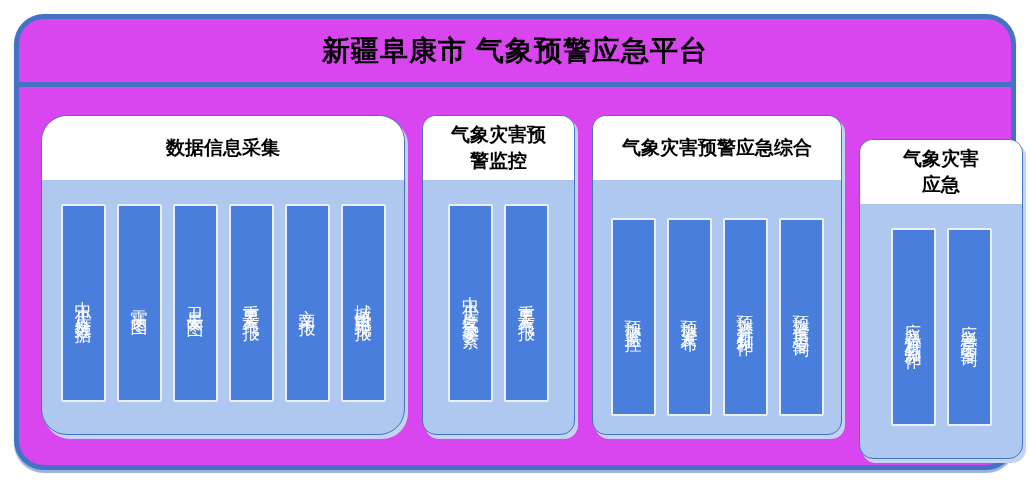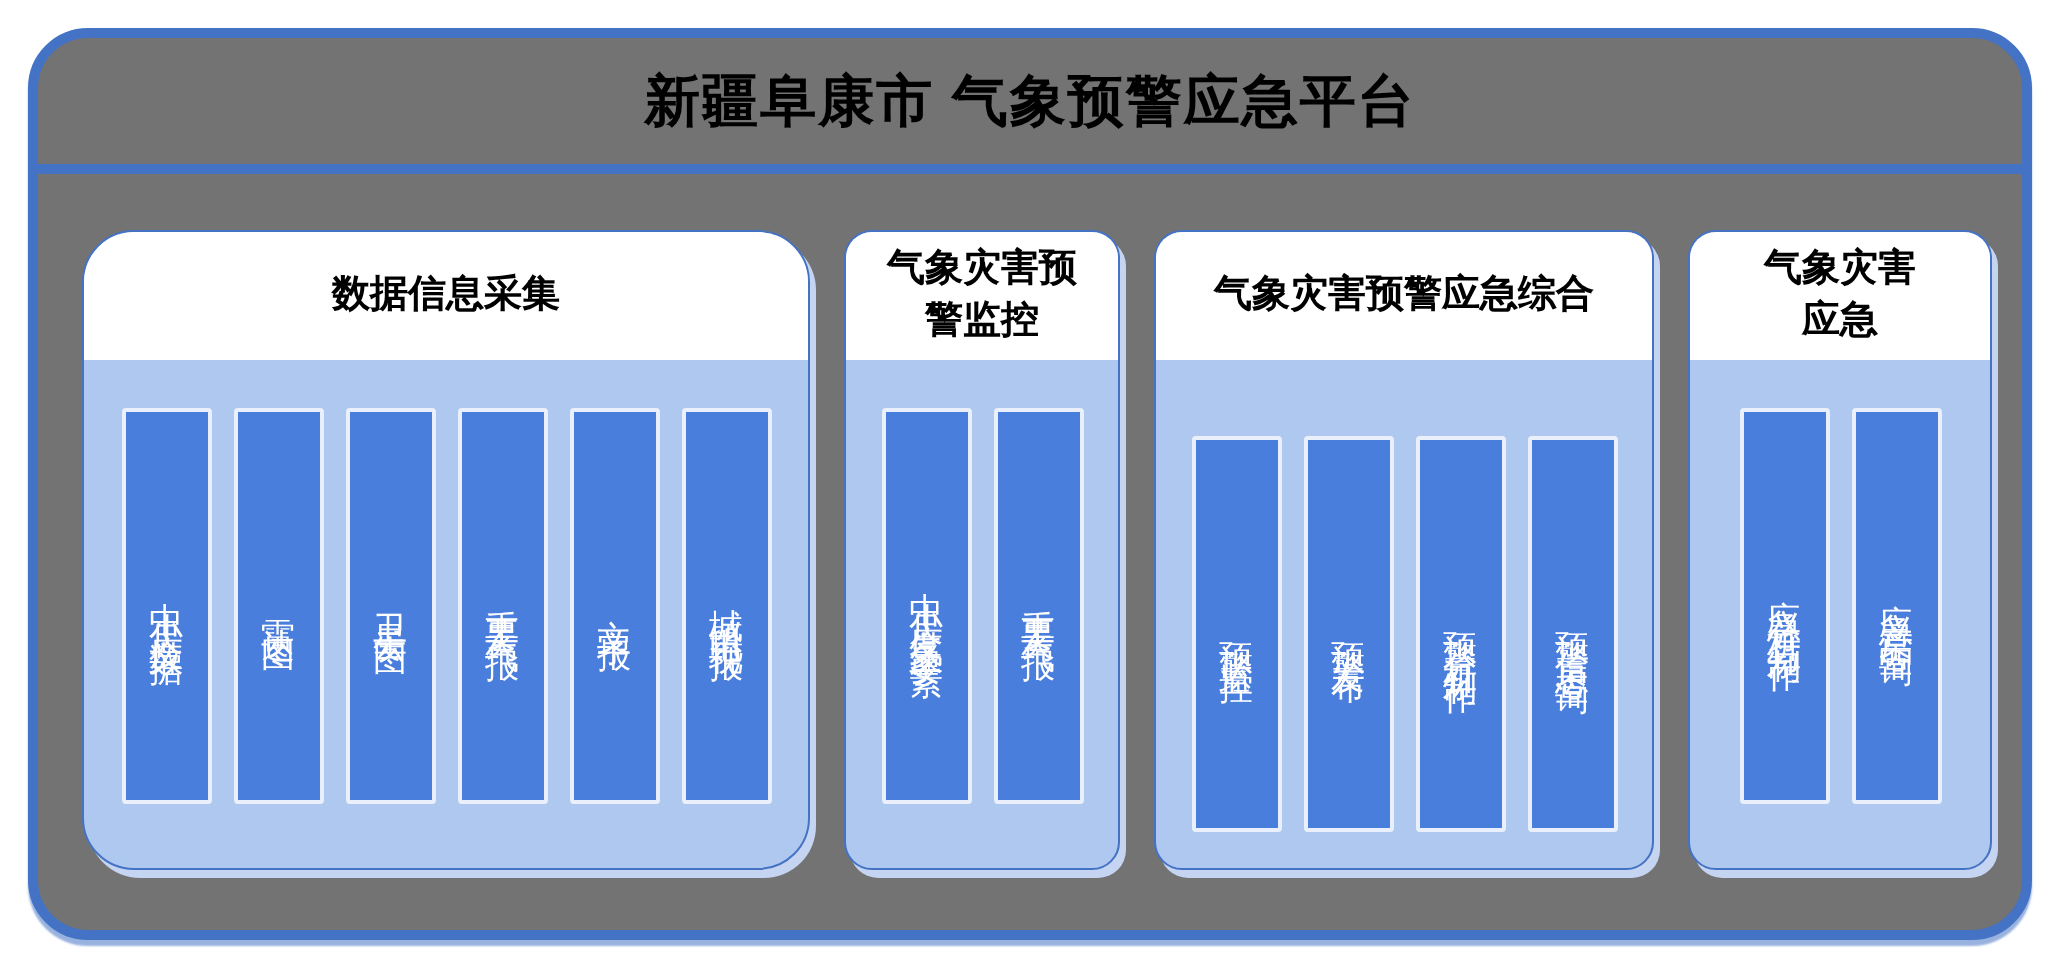--- a/index.html
+++ b/index.html
@@ -13,21 +13,21 @@
   }
   .outer-frame {
     box-sizing: border-box;
     position: absolute;
     left: 14px;
     top: 14px;
     width: 1002px;
     height: 456px;
     border: 5px solid #4472C4;
     border-radius: 30px;
-    background: #737373;
+    background: #d946ef;
     box-shadow: 0 3px 1px rgba(68,114,196,0.55);
     display: flex;
     flex-direction: column;
   }
   .title-row {
     box-sizing: border-box;
     height: 68px;
     border-bottom: 5px solid #4472C4;
     display: flex;
     align-items: center;
@@ -53,23 +53,23 @@
     border: 1.5px solid #4472C4;
     border-radius: 14px;
     background: #AEC8F0;
     box-shadow: 3px 4px 0 #C5D4F1;
     display: flex;
     flex-direction: column;
     overflow: hidden;
     flex: 0 0 auto;
   }
   .group-0 { width: 364px; border-radius: 26px; }
-  .group-1 { width: 138px; }
+  .group-1 { width: 153px; }
   .group-2 { width: 250px; gap: 27px; }
-  .group-3 { width: 152px; }
+  .group-3 { width: 164px; margin-top: 24px; }
   .group-header {
     background: #ffffff;
     min-height: 64px;
     box-sizing: border-box;
     display: flex;
     align-items: center;
     justify-content: center;
     text-align: center;
     font-size: 19px;
     font-weight: 700;

